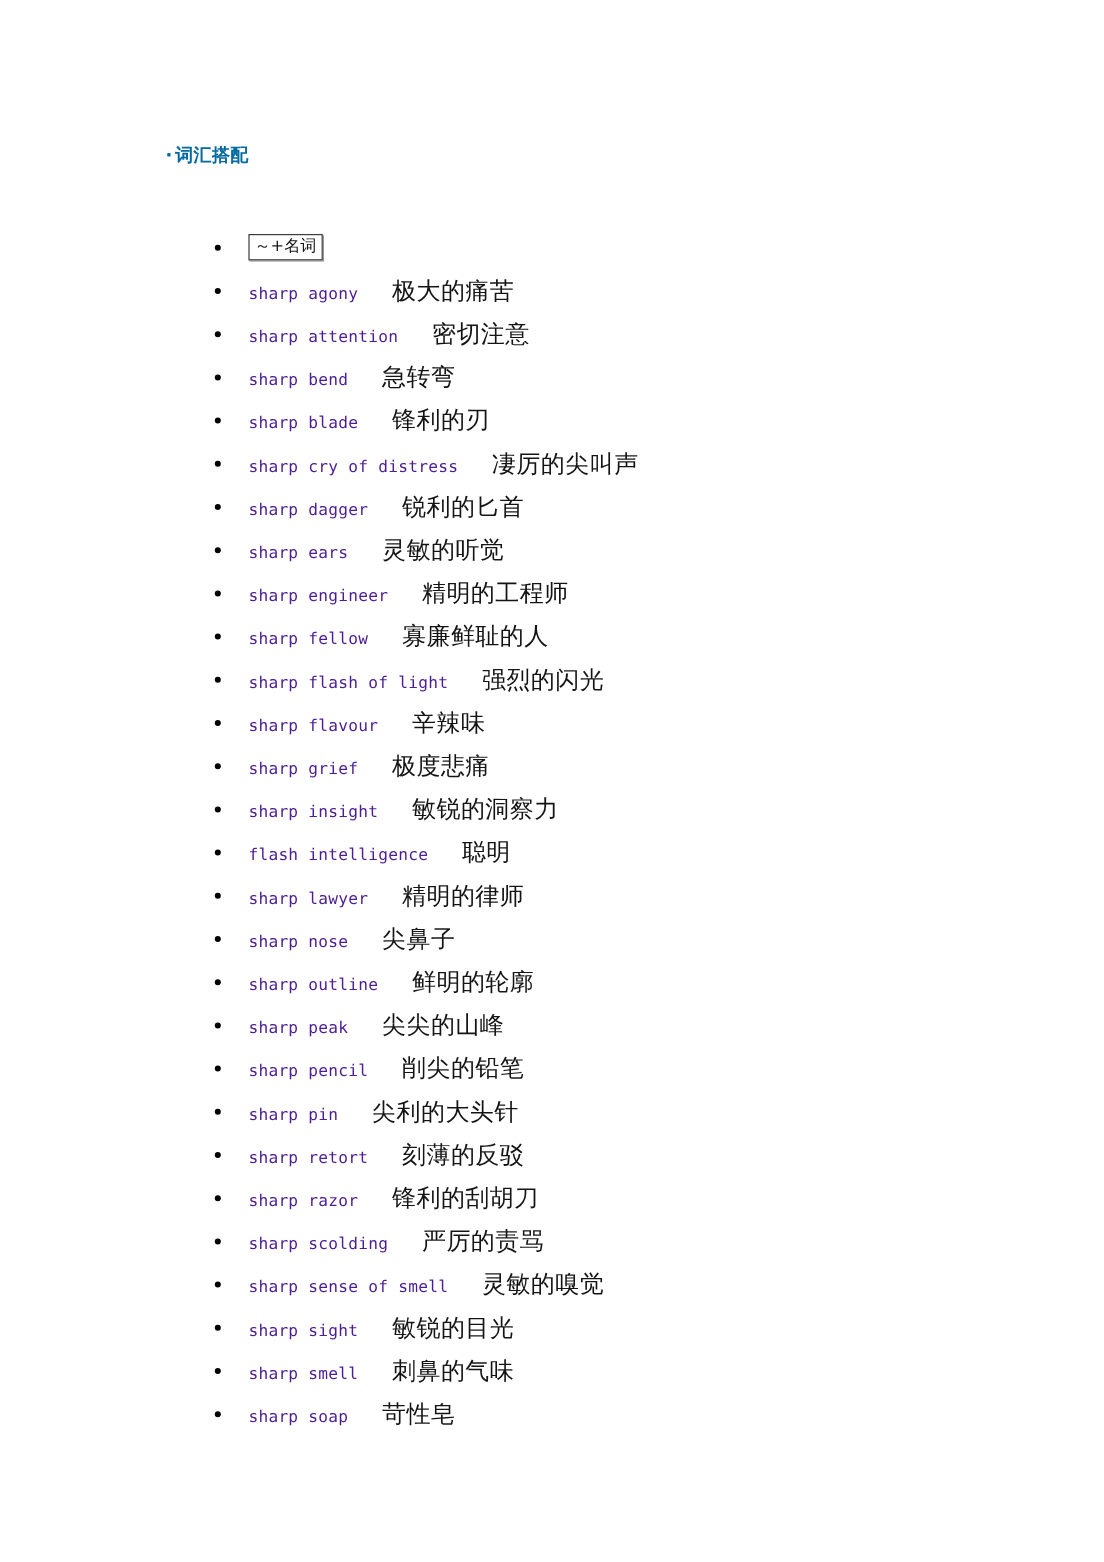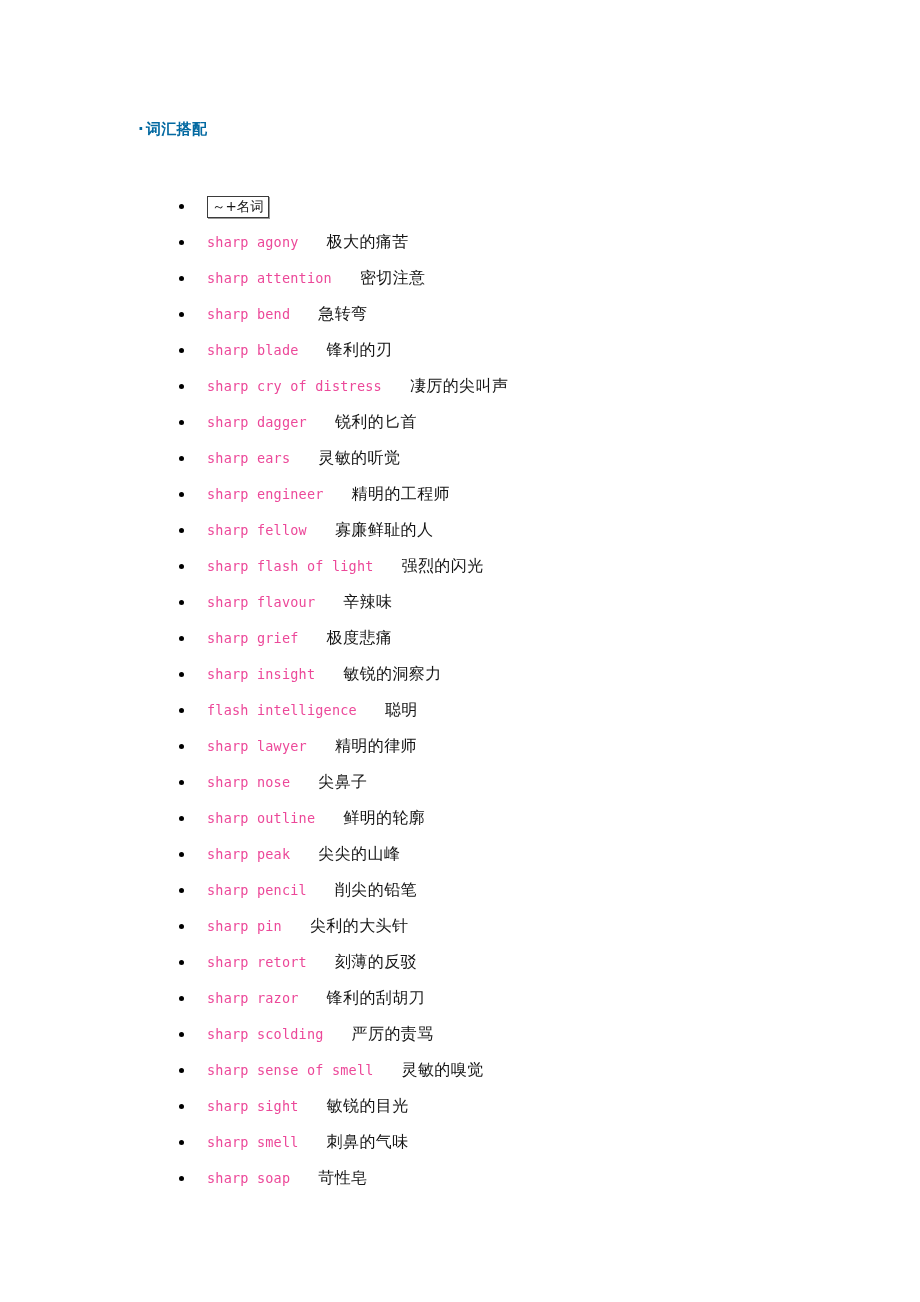--- a/index.html
+++ b/index.html
@@ -68,30 +68,30 @@
     height: 5px;
     margin-top: -2px;
     background: #000000;
     border-radius: 50%;
   }
 
   .en {
     font-family: "DejaVu Sans Mono", "Liberation Mono", monospace;
     font-size: 13.5px;
     letter-spacing: 0.2px;
-    color: #ec4899;
+    color: #4c1d95;
   }
 
   .gap {
     display: inline-block;
   }
 
   .zh {
     font-family: "DejaVu Sans", "Liberation Sans", sans-serif;
-    font-size: 16px;
+    font-size: 20px;
     color: #141414;
     letter-spacing: 0.4px;
   }
 
   
   .pattern-box {
     display: inline-block;
     border: 1px solid #3b3b3b;
     box-shadow: 1px 1px 0 #9a9a9a;
     padding: 0px 4px 1px 4px;

